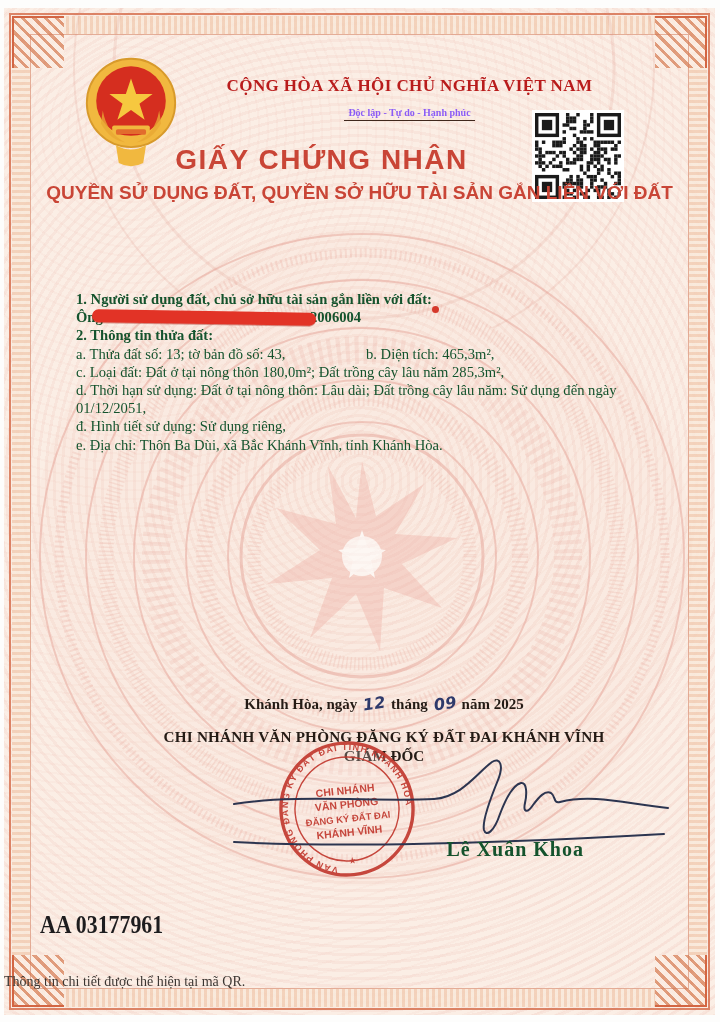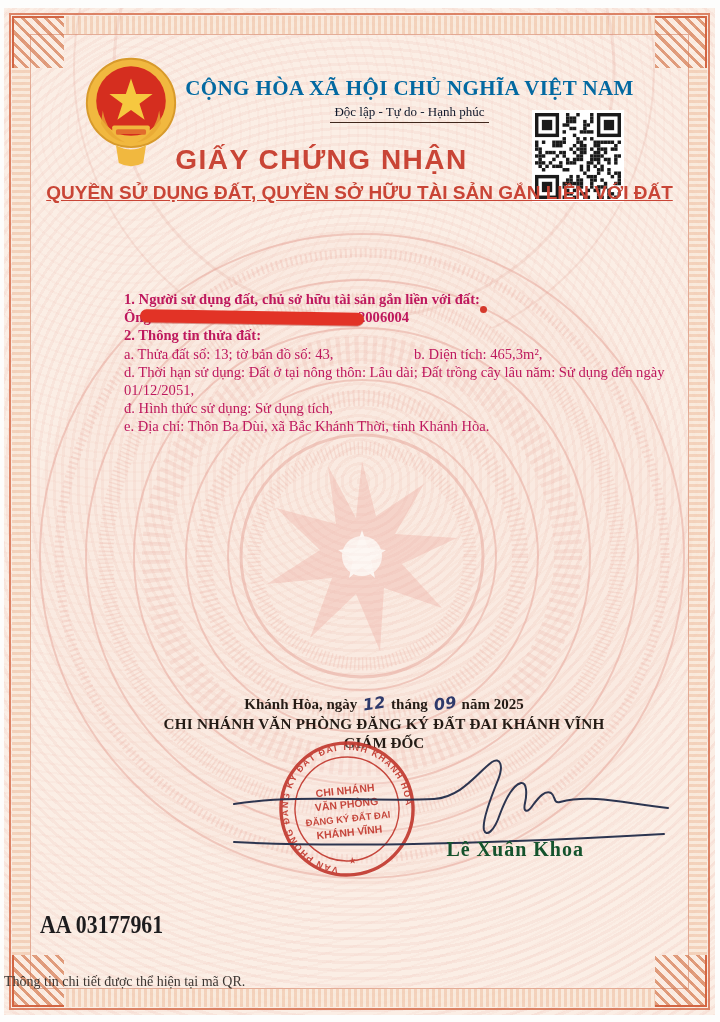--- a/index.html
+++ b/index.html
@@ -26,49 +26,49 @@
       repeating-linear-gradient(45deg,rgba(221,145,110,.9) 0 3px,rgba(251,238,229,.95) 3px 8px),
       repeating-linear-gradient(-45deg,rgba(221,145,110,.55) 0 3px,rgba(251,238,229,0) 3px 8px);
      border:2px solid #d2603c;}
   .corner.tl{left:8px;top:8px;border-right:none;border-bottom:none;}
   .corner.tr{right:8px;top:8px;border-left:none;border-bottom:none;}
   .corner.bl{left:8px;bottom:8px;border-right:none;border-top:none;}
   .corner.br{right:8px;bottom:8px;border-left:none;border-top:none;}
   
   .emblem{position:absolute;left:80px;top:46px;width:94px;height:126px;}
   .country{position:absolute;left:160px;right:60px;top:68px;text-align:center;
-     font-weight:bold;font-size:21px;color:#0369a1;letter-spacing:.4px;white-space:nowrap;}
+     font-weight:bold;font-size:17px;color:#b91c1c;letter-spacing:.4px;white-space:nowrap;}
   .motto-wrap{position:absolute;left:160px;right:60px;top:94px;text-align:center;}
-  .motto{display:inline-block;font-weight:normal;font-size:13px;color:#0f172a;
+  .motto{display:inline-block;font-weight:bold;font-size:10px;color:#8b5cf6;
      border-bottom:1.5px solid #40281d;padding:0 4px 2px;}
   .qr{position:absolute;left:528px;top:102px;width:92px;height:92px;background:#fff;padding:3px;box-sizing:border-box;}
   .title1{position:absolute;left:0;right:76px;top:136px;text-align:center;
      font-family:"Liberation Sans","DejaVu Sans",sans-serif;font-weight:bold;
      font-size:28px;color:#c94536;letter-spacing:1.5px;}
   .title2{position:absolute;left:0;right:0;top:174px;text-align:center;
      font-family:"Liberation Sans","DejaVu Sans",sans-serif;font-weight:bold;
-     font-size:19px;color:#c94536;white-space:nowrap;text-decoration:underline;}
+     font-size:19px;color:#c94536;white-space:nowrap;}
   
   .body-block{position:absolute;left:72px;top:282px;width:582px;
-     font-size:14.6px;line-height:18.2px;color:#be185d;margin-left:48px;}
+     font-size:14.6px;line-height:18.2px;color:#14532d;}
   .body-block p{margin:0;}
   .bold{font-weight:bold;}
   .name-line{position:relative;height:18.2px;}
   .name-suffix{position:absolute;left:234px;top:0;font-weight:bold;}
   .redaction{position:absolute;left:16px;top:3px;width:224px;height:13px;background:#e23326;
      border-radius:7px;transform:rotate(.9deg);box-shadow:0 1px 0 rgba(160,20,10,.4);}
   .red-dot{position:absolute;left:356px;top:-2px;width:7px;height:7px;border-radius:50%;background:#d5382b;}
   .ab-line{position:relative;}
   .b-part{position:absolute;left:290px;top:0;}
   
   .sign-block{position:absolute;left:90px;width:580px;top:686px;text-align:center;color:#241b15;}
   .date-line{font-size:15px;font-weight:600;}
   .hand{display:inline-block;font-family:"DejaVu Sans",sans-serif;font-style:italic;
      color:#2e3a6b;font-size:16px;transform:rotate(-8deg);font-weight:bold;margin:0 2px;}
-  .office{font-size:15.2px;font-weight:bold;letter-spacing:.2px;margin-top:2px;}
+  .office{font-size:15.2px;font-weight:bold;letter-spacing:.2px;margin-top:15px;}
   .role{font-size:15.2px;font-weight:bold;margin-top:1px;}
   .stamp{position:absolute;left:272px;top:730px;width:142px;height:142px;opacity:.92;transform:rotate(-6deg);}
   .signature{position:absolute;left:222px;top:744px;width:450px;height:100px;}
   .signer{position:absolute;left:330px;width:250px;top:830px;text-align:right;
      font-size:20px;font-weight:bold;color:#14532d;letter-spacing:1px;}
   
   .serial{position:absolute;left:36px;top:902px;font-size:26px;font-weight:bold;color:#1d1c1e;
      transform:scaleX(.84);transform-origin:left;letter-spacing:0;}
   .footnote{position:absolute;left:0;right:0;top:966px;text-align:left;font-size:14px;color:#3c3632;}
   .watermark{position:absolute;left:8px;top:188px;width:700px;height:720px;opacity:.55;pointer-events:none;}
@@ -348,23 +348,24 @@
         <span class="bold">Ông Ph</span>
         <span class="name-suffix">2006004</span>
         <span class="redaction"></span>
         <span class="red-dot"></span>
       </p>
       <p class="bold">2. Thông tin thửa đất:</p>
       <p class="ab-line">
         <span>a. Thửa đất số: 13; tờ bản đồ số: 43,</span>
         <span class="b-part">b. Diện tích: 465,3m²,</span>
       </p>
+      <p>c. Loại đất: Đất ở tại nông thôn 180,0m²; Đất trồng cây lâu năm 285,3m²,</p>
       <p>d. Thời hạn sử dụng: Đất ở tại nông thôn: Lâu dài; Đất trồng cây lâu năm: Sử dụng đến ngày 01/12/2051,</p>
-      <p>đ. Hình thức sử dụng: Sử dụng tích,</p>
-      <p>e. Địa chỉ: Thôn Ba Dùi, xã Bắc Khánh Thời, tỉnh Khánh Hòa.</p>
+      <p>đ. Hình tiết sử dụng: Sử dụng riêng,</p>
+      <p>e. Địa chỉ: Thôn Ba Dùi, xã Bắc Khánh Vĩnh, tỉnh Khánh Hòa.</p>
     </div>
 
     <div class="sign-block">
       <div class="date-line">
         <span>Khánh Hòa, ngày</span>
         <span class="hand">12</span>
         <span>tháng</span>
         <span class="hand">09</span>
         <span>năm 2025</span>
       </div>

